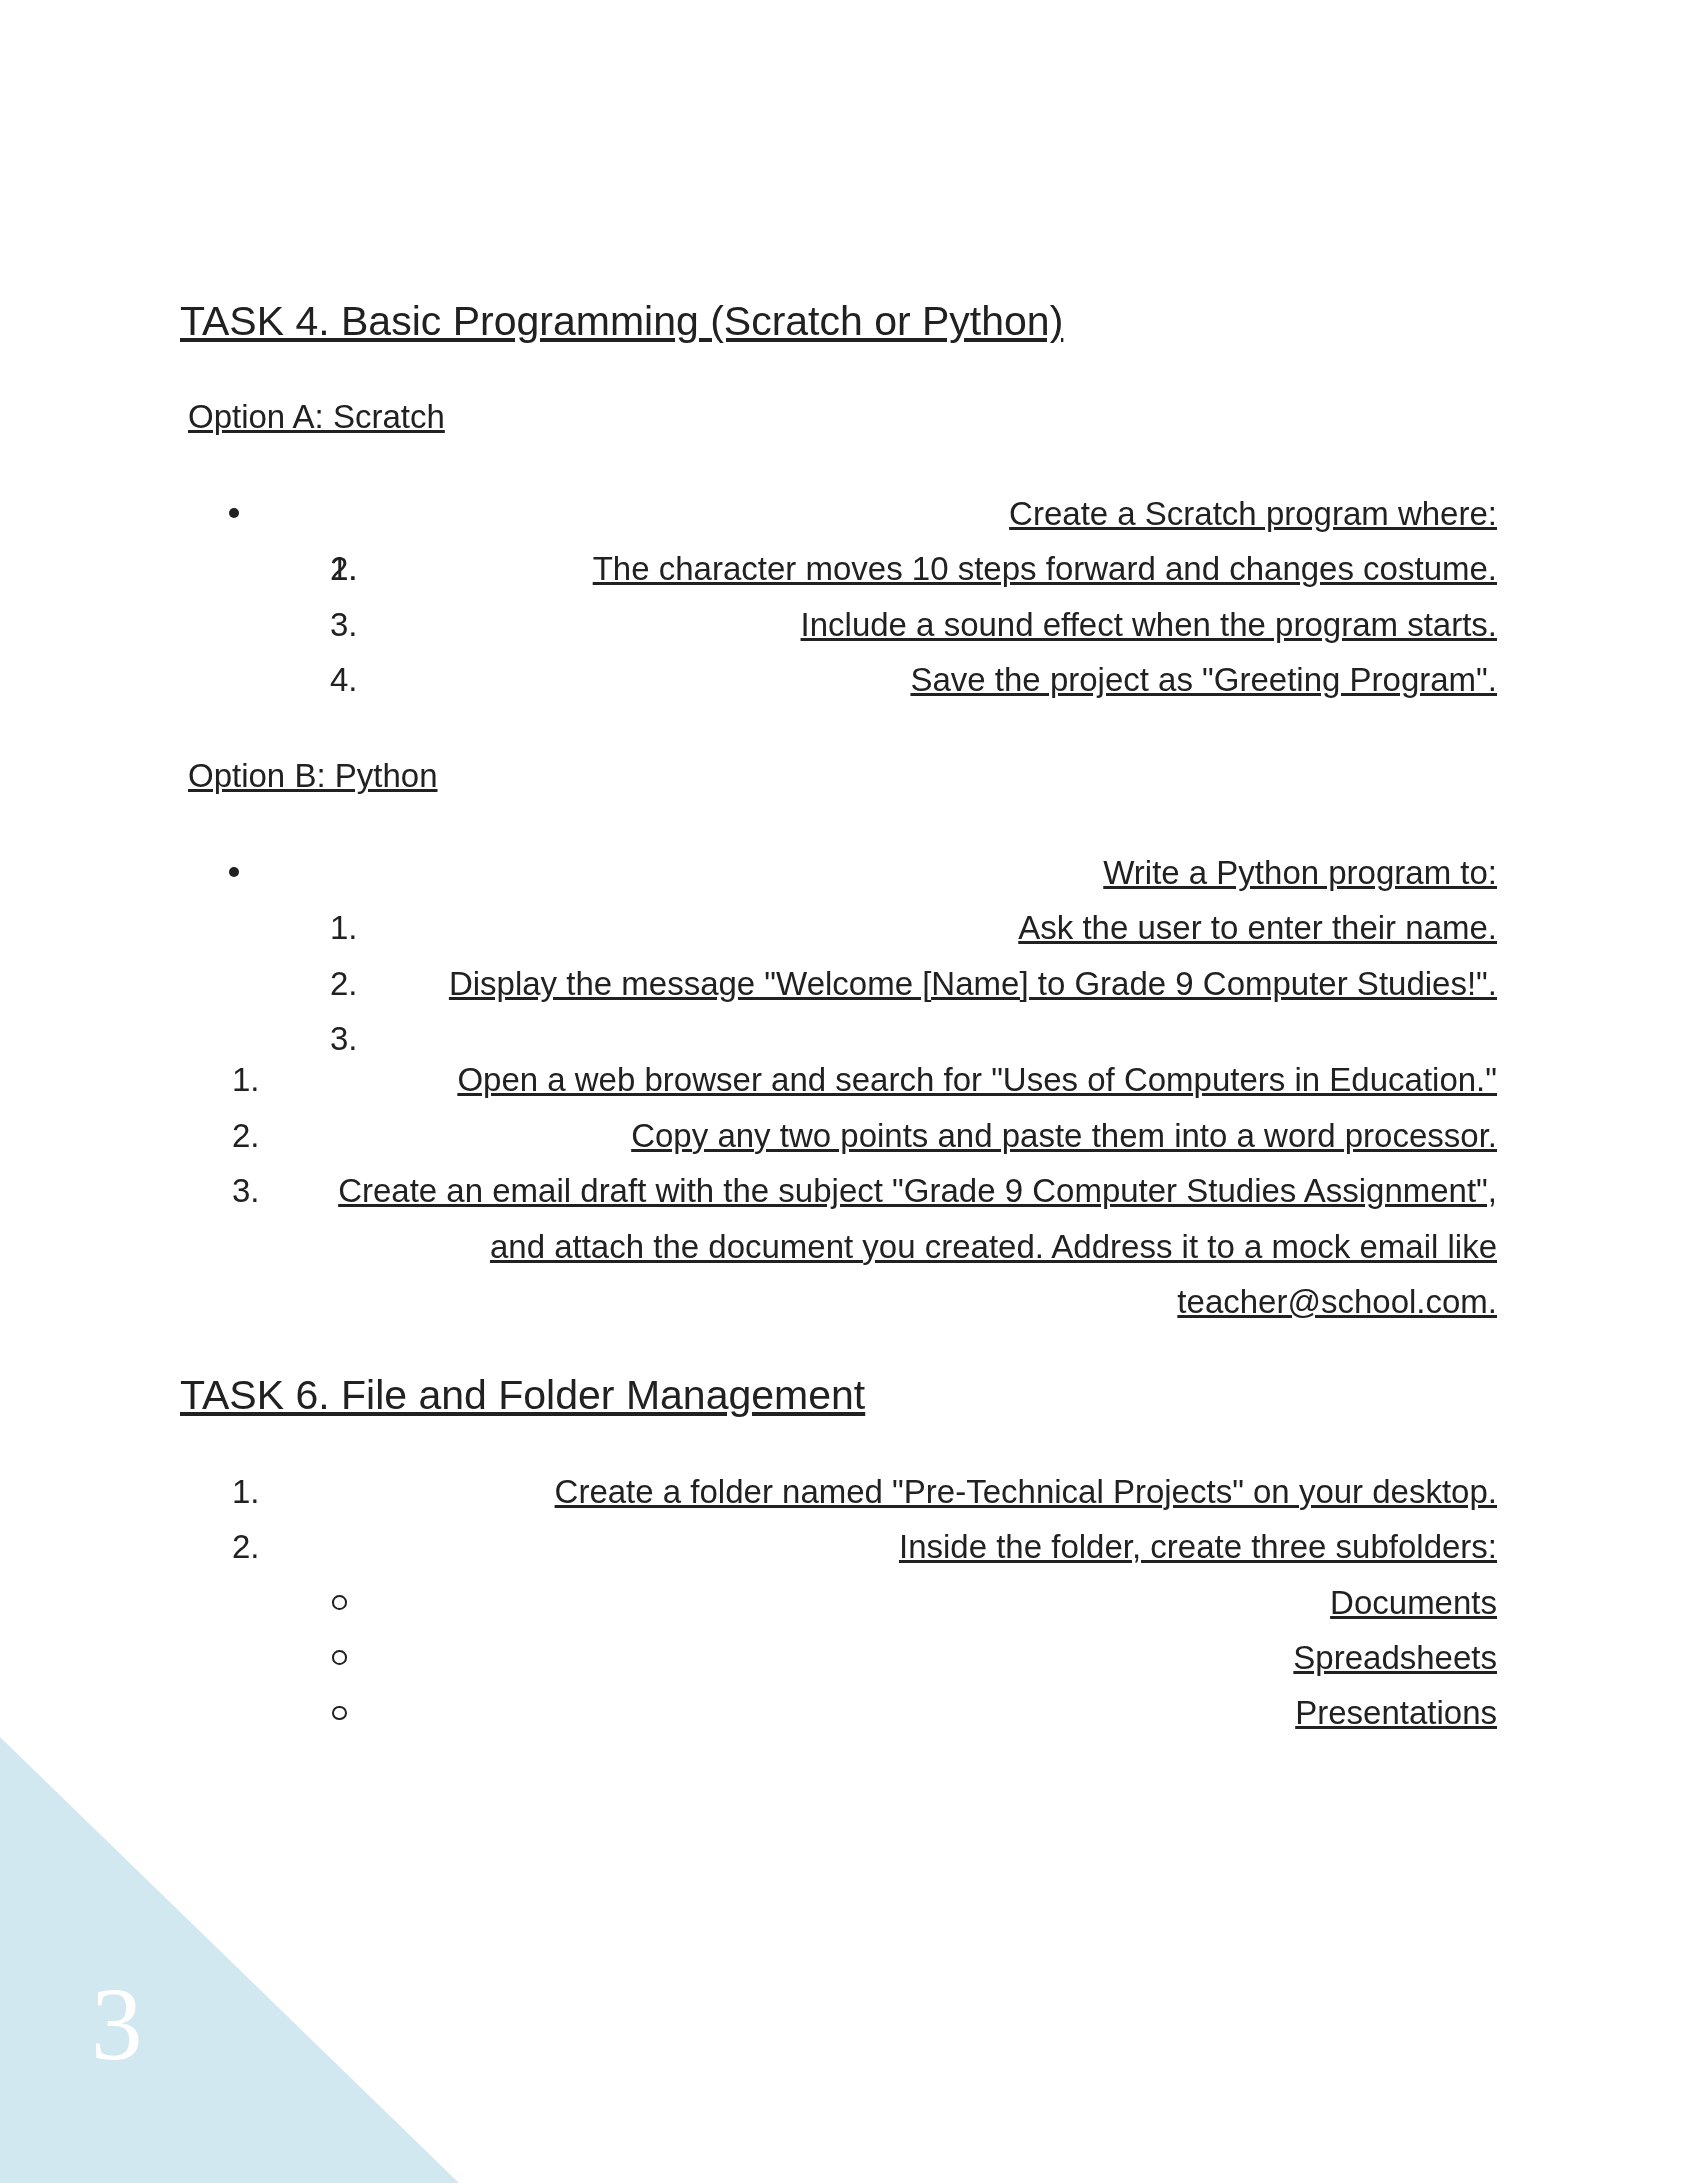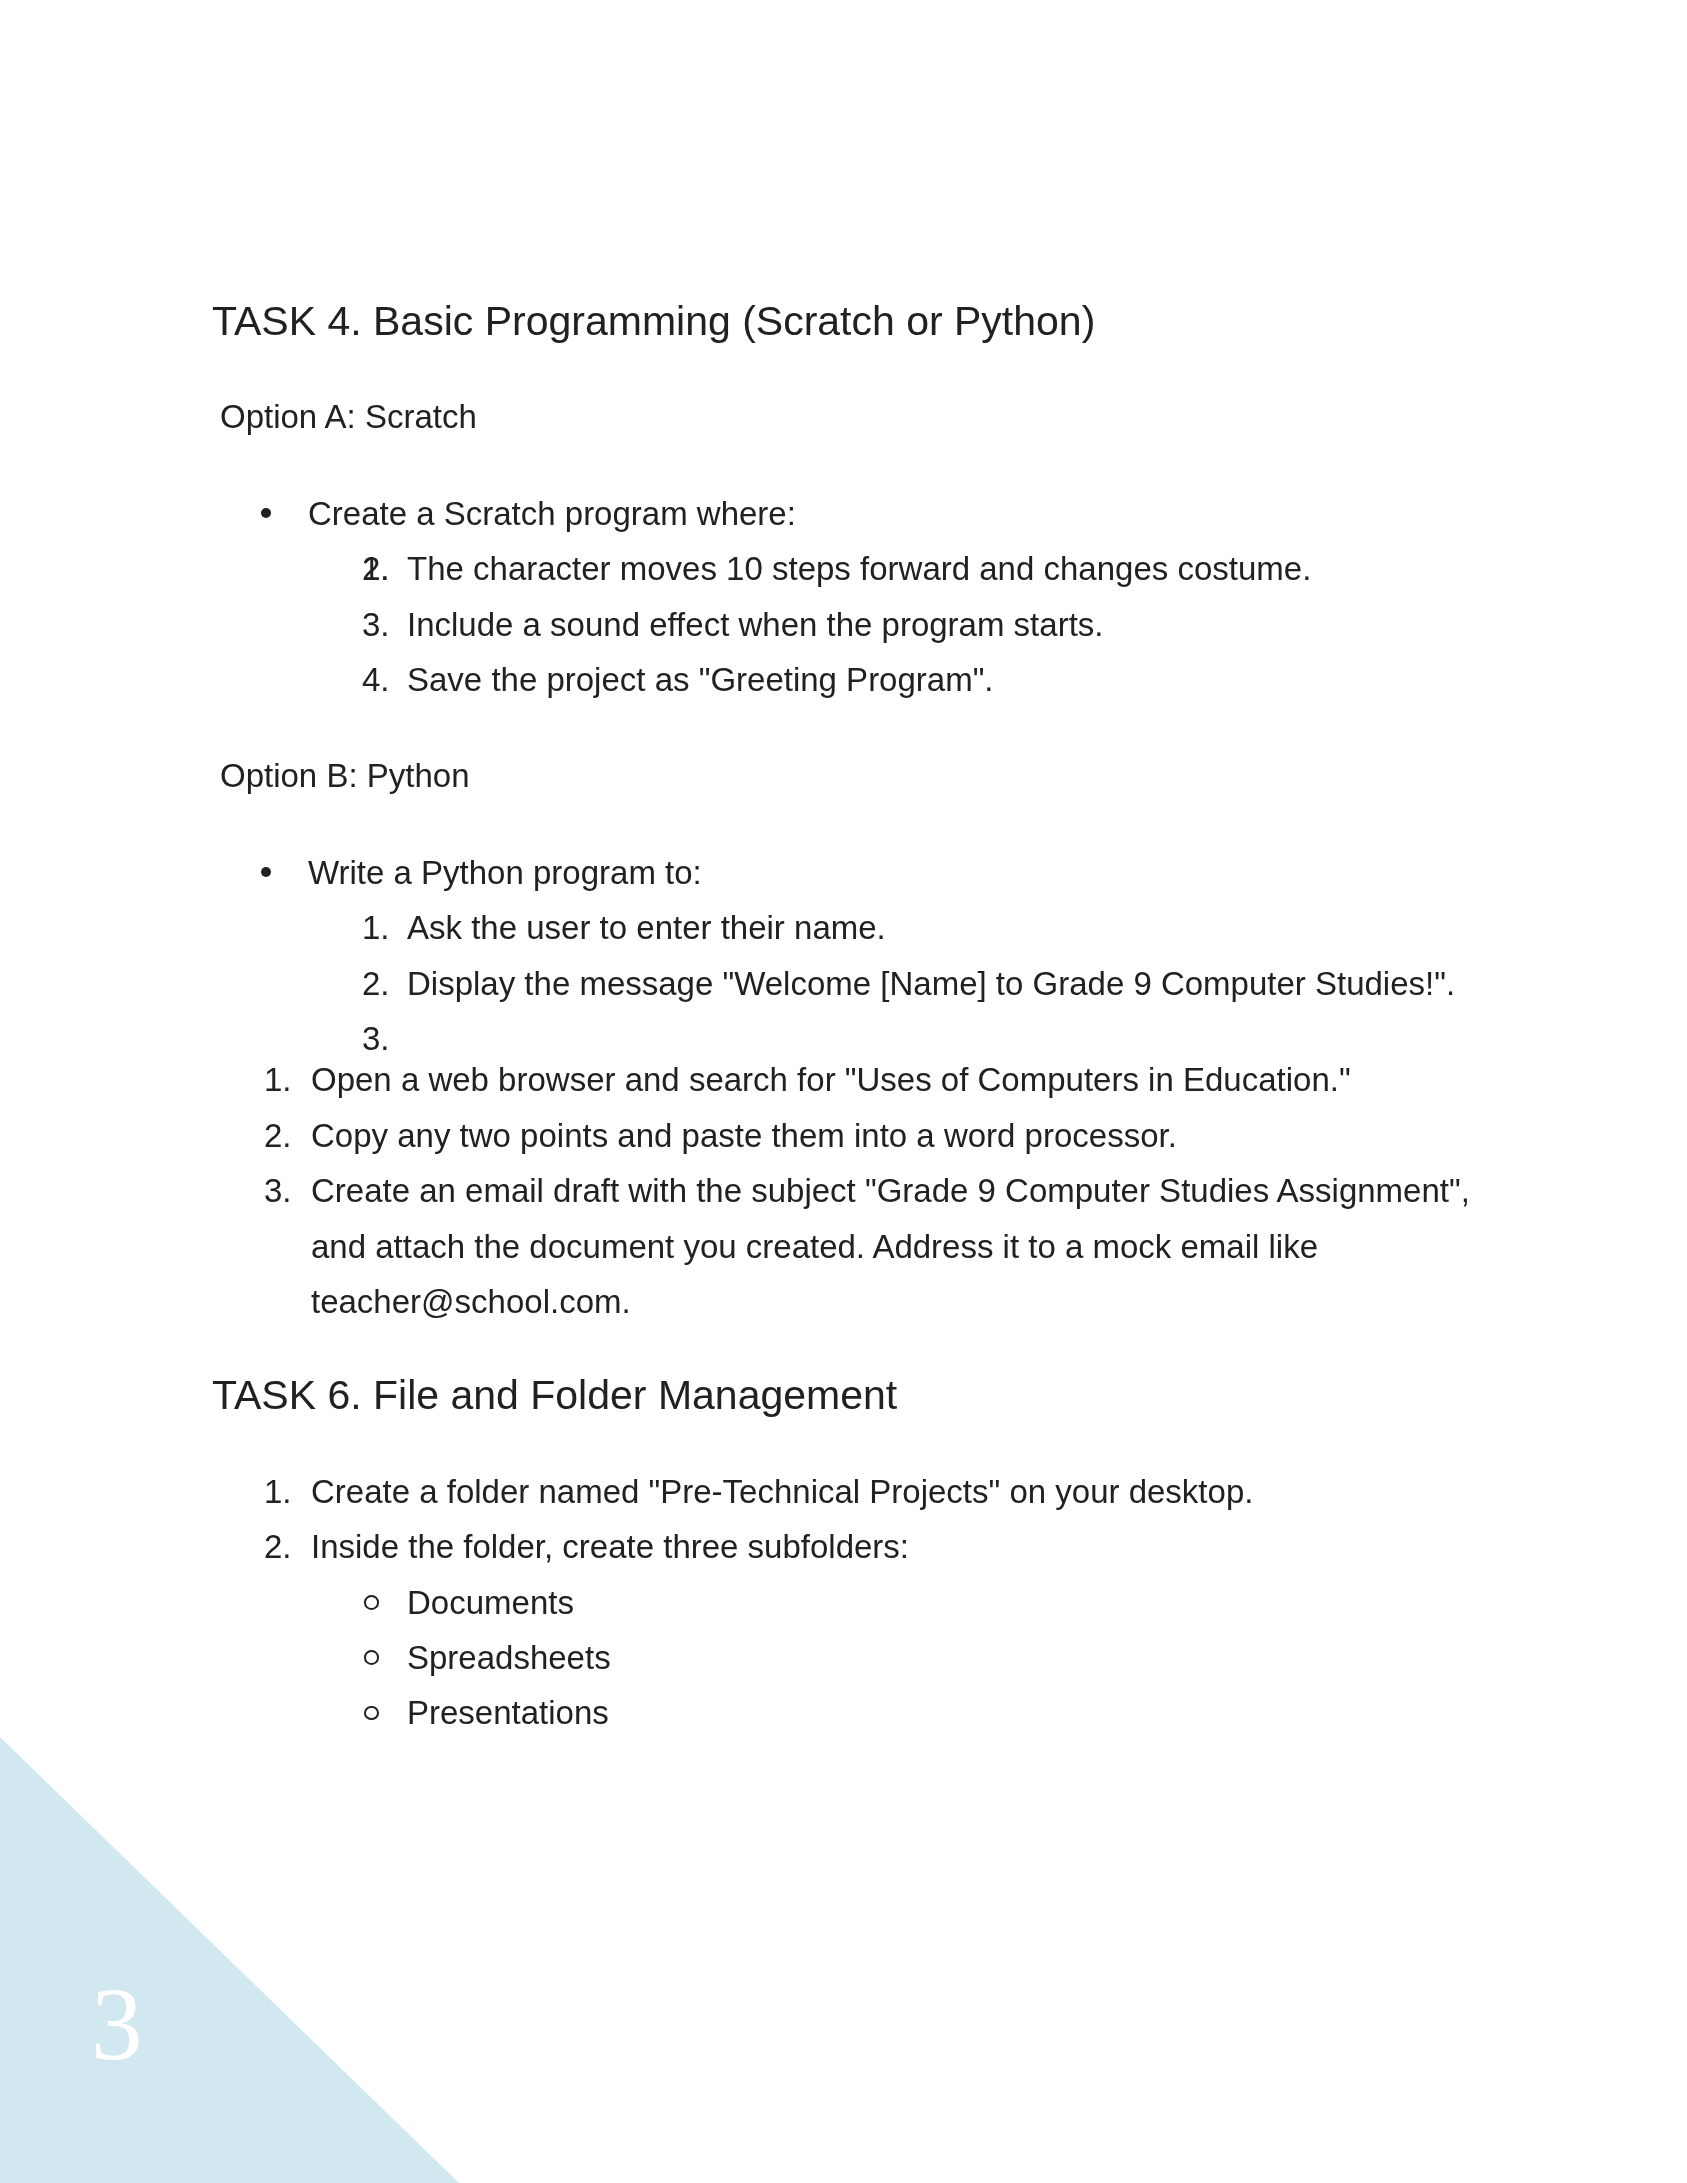--- a/index.html
+++ b/index.html
@@ -7,30 +7,30 @@
     --text:#212121;
     --page_number:#ffffff;
   }
   html,body{margin:0;padding:0;}
   body{
     width:1687px;height:2183px;position:relative;background:#ffffff;
     font-family:"Liberation Sans", sans-serif;color:var(--text);
     overflow:hidden;
   }
   .content{
-    position:absolute;left:212px;top:296px;width:1317px;
-    font-size:33px;line-height:1.68;
+    position:absolute;left:180px;top:296px;width:1317px;
+    font-size:33px;line-height:1.68;text-decoration:underline;
   }
   h1.task{
     font-size:41px;font-weight:400;line-height:1.25;
     margin:0 0 42px 0;color:var(--text);
   }
   p.para{margin:0 0 41px 8px;}
   .list{margin:0 0 41px 0;}
-  .li{position:relative;}
+  .li{position:relative;text-align:right;}
   .li .marker{position:absolute;top:0;}
   
   .b1{padding-left:96px;}
   .b1 .dot{
     position:absolute;left:49px;top:22.5px;width:10px;height:10px;
     border-radius:50%;background:var(--text);
   }
   
   .n2{padding-left:195px;}
   .n2 .marker{left:150px;}

